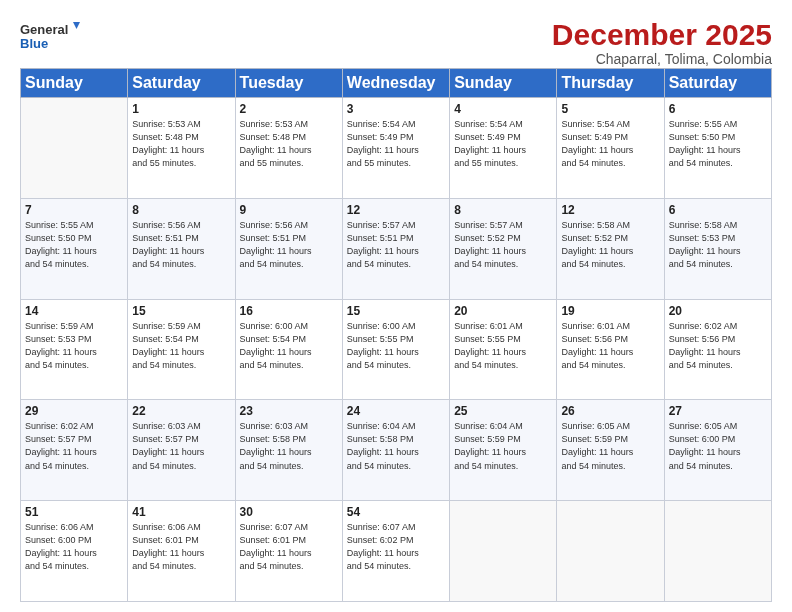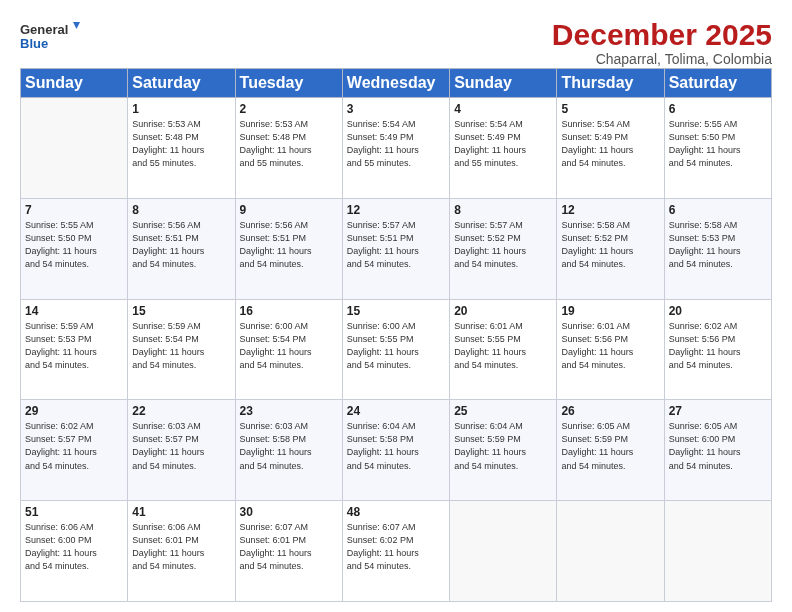--- a/index.html
+++ b/index.html
@@ -332,21 +332,21 @@
 and 54 minutes.</div>
           </td>
           <td>
             <span class="day-num">30</span>
             <div class="day-info" style="white-space: pre-line;">Sunrise: 6:07 AM
 Sunset: 6:01 PM
 Daylight: 11 hours
 and 54 minutes.</div>
           </td>
           <td>
-            <span class="day-num">48</span>
+            <span class="day-num">54</span>
             <div class="day-info" style="white-space: pre-line;">Sunrise: 6:07 AM
 Sunset: 6:02 PM
 Daylight: 11 hours
 and 54 minutes.</div>
           </td>
           <td class="empty"></td>
           <td class="empty"></td>
           <td class="empty"></td>
         </tr>
       </tbody>

